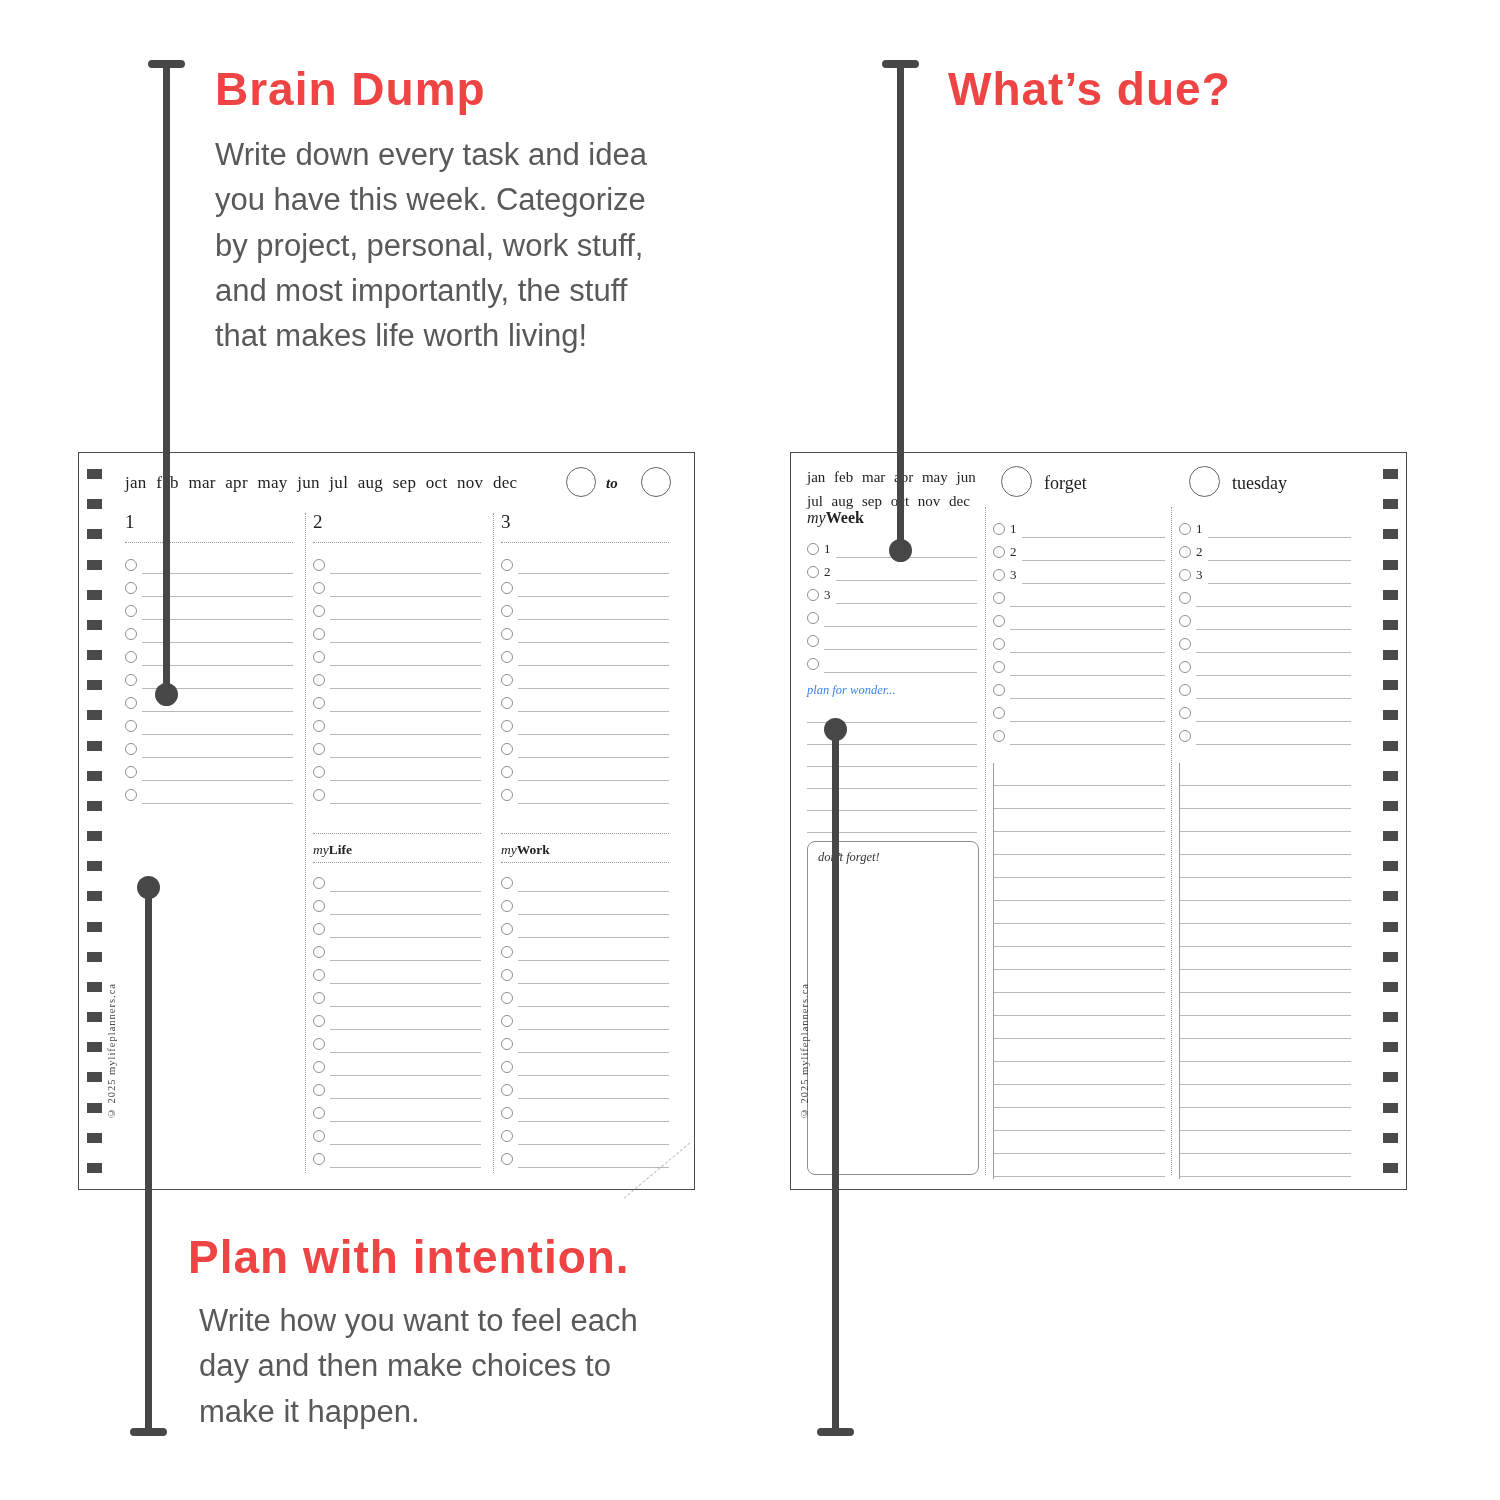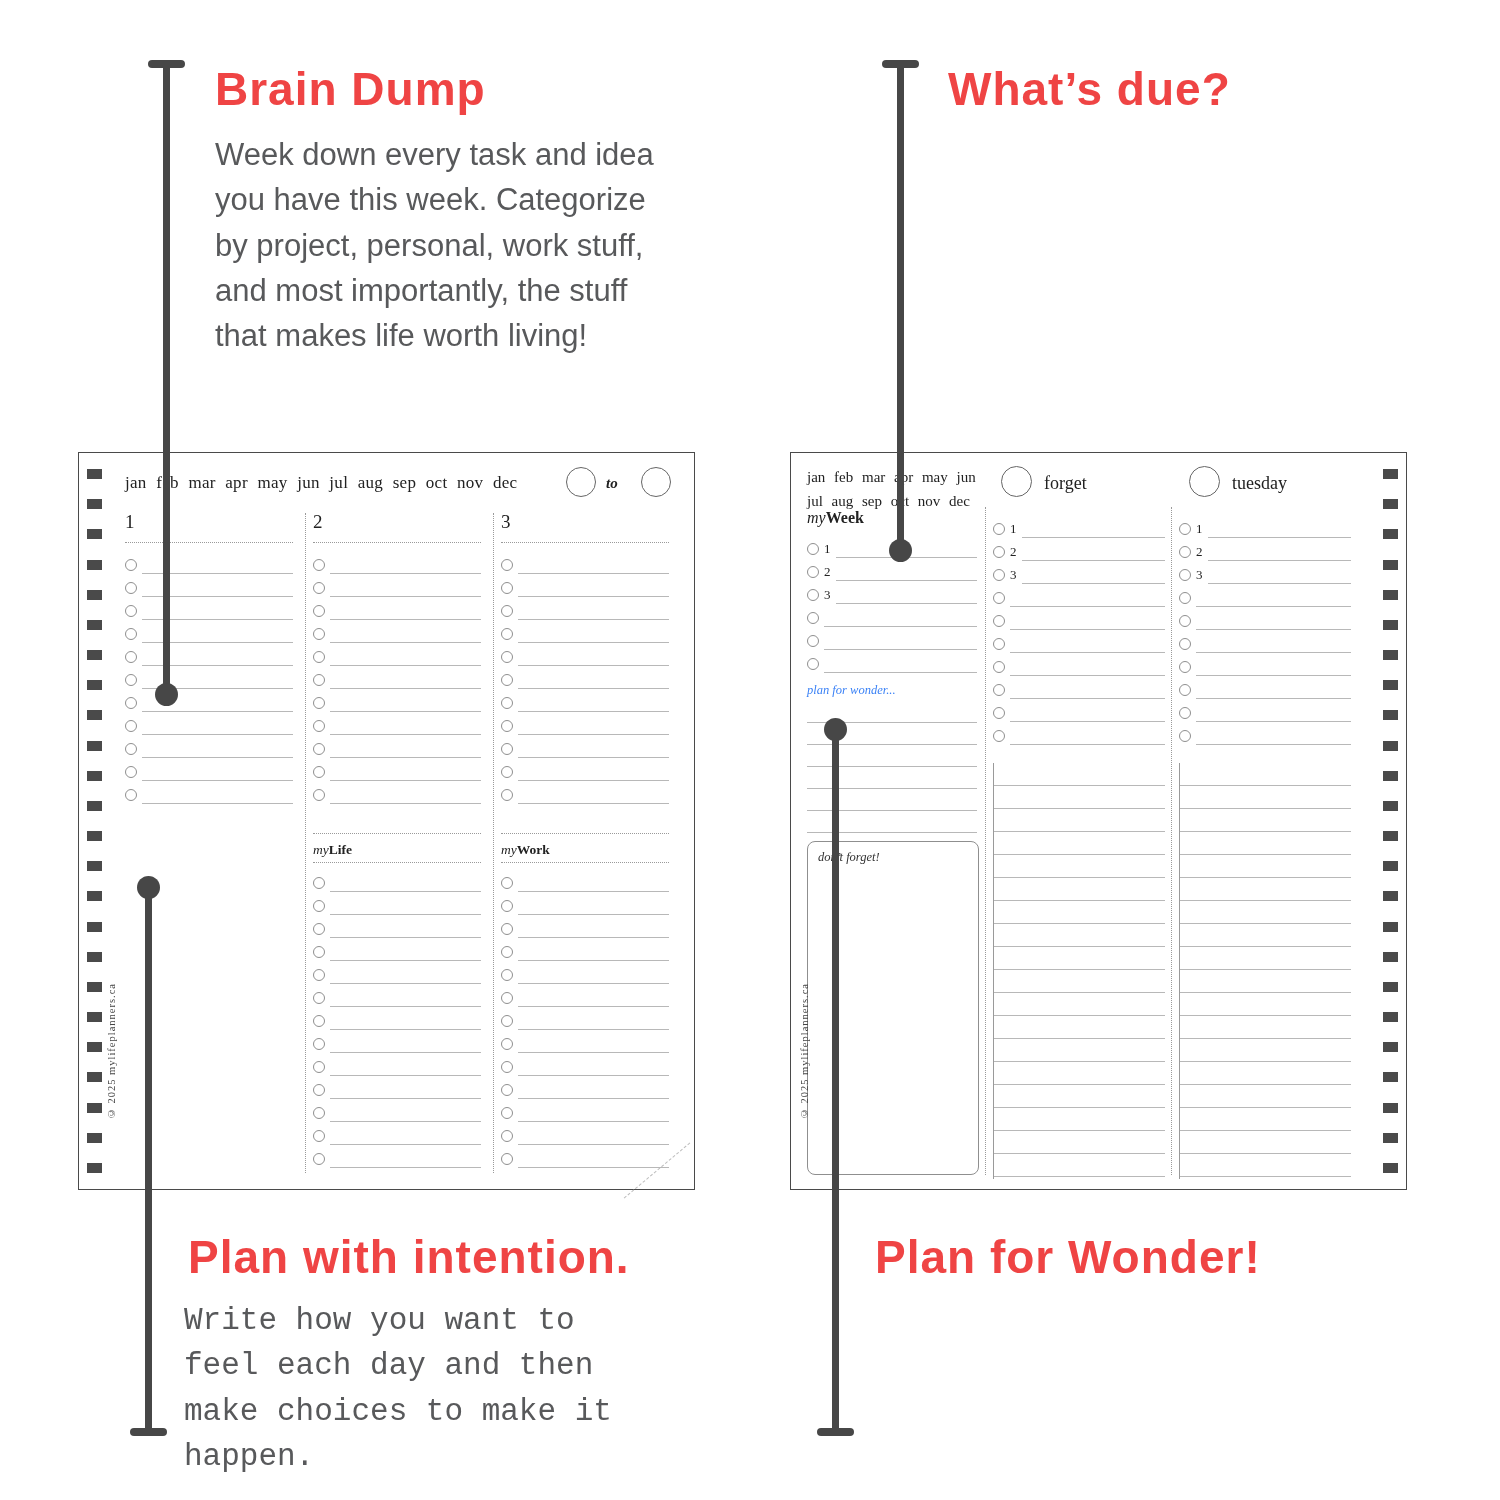--- a/index.html
+++ b/index.html
@@ -608,22 +608,21 @@
     <div class="tbar" style="top:552px;"></div>
   </div>
 
   <div class="pointer" style="left:817px; top:718px; height:718px;">
     <div class="pdot" style="top:0;"></div>
     <div class="stem" style="top:11px; height:700px;"></div>
     <div class="tbar" style="top:710px;"></div>
   </div>
 
   <div class="callout-title" style="left:215px; top:62px;">Brain Dump</div>
-  <div class="callout-body" style="left:215px; top:132px; width:465px;">Week down every task and idea you have this week. Categorize by project, personal, work stuff, and most importantly, the stuff that makes life worth living!</div>
+  <div class="callout-body" style="left:215px; top:132px; width:465px;">Write down every task and idea you have this week. Categorize by project, personal, work stuff, and most importantly, the stuff that makes life worth living!</div>
 
   <div class="callout-title" style="left:948px; top:62px;">What’s due?</div>
 
   <div class="callout-title" style="left:188px; top:1230px;">Plan with intention.</div>
-  <div class="callout-body" style="left:184px; top:1298px; width:460px;font-family:Liberation Mono, monospace;">Write how you want to feel each day and then make choices to make it happen.</div>
-
-  <div class="callout-title" style="left:875px; top:1230px;">Plan for Wonder!</div>
+  <div class="callout-body" style="left:199px; top:1298px; width:460px;">Write how you want to feel each day and then make choices to make it happen.</div>
+
 
 </div>
 
 </body></html>

